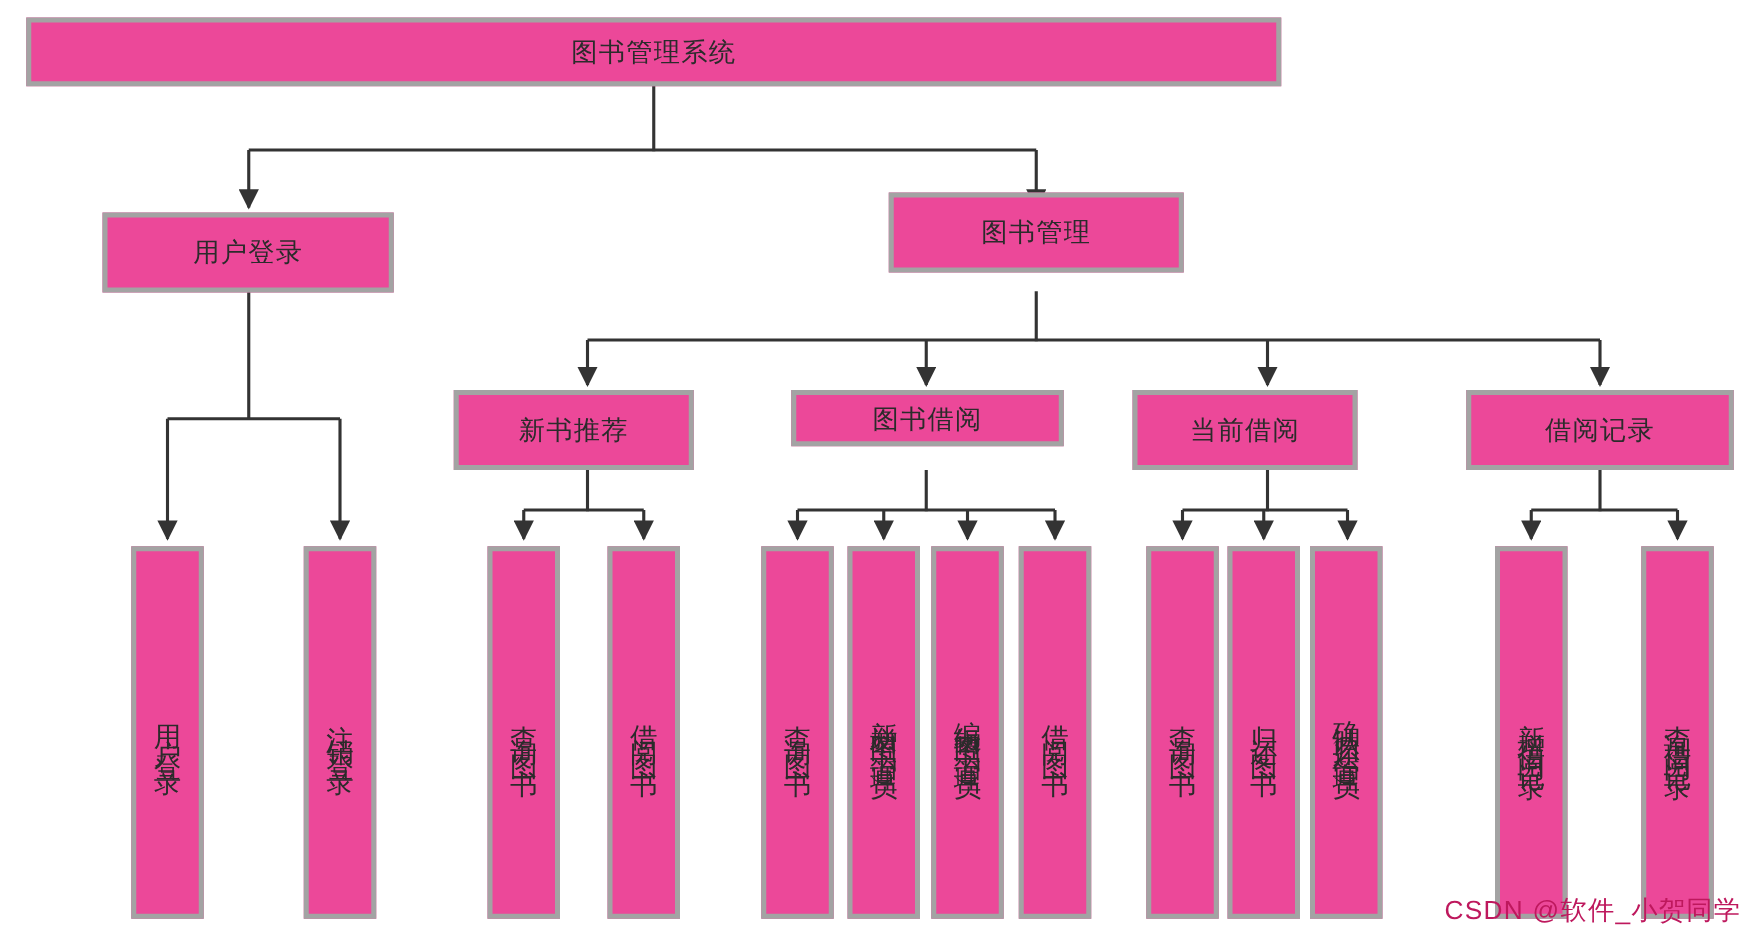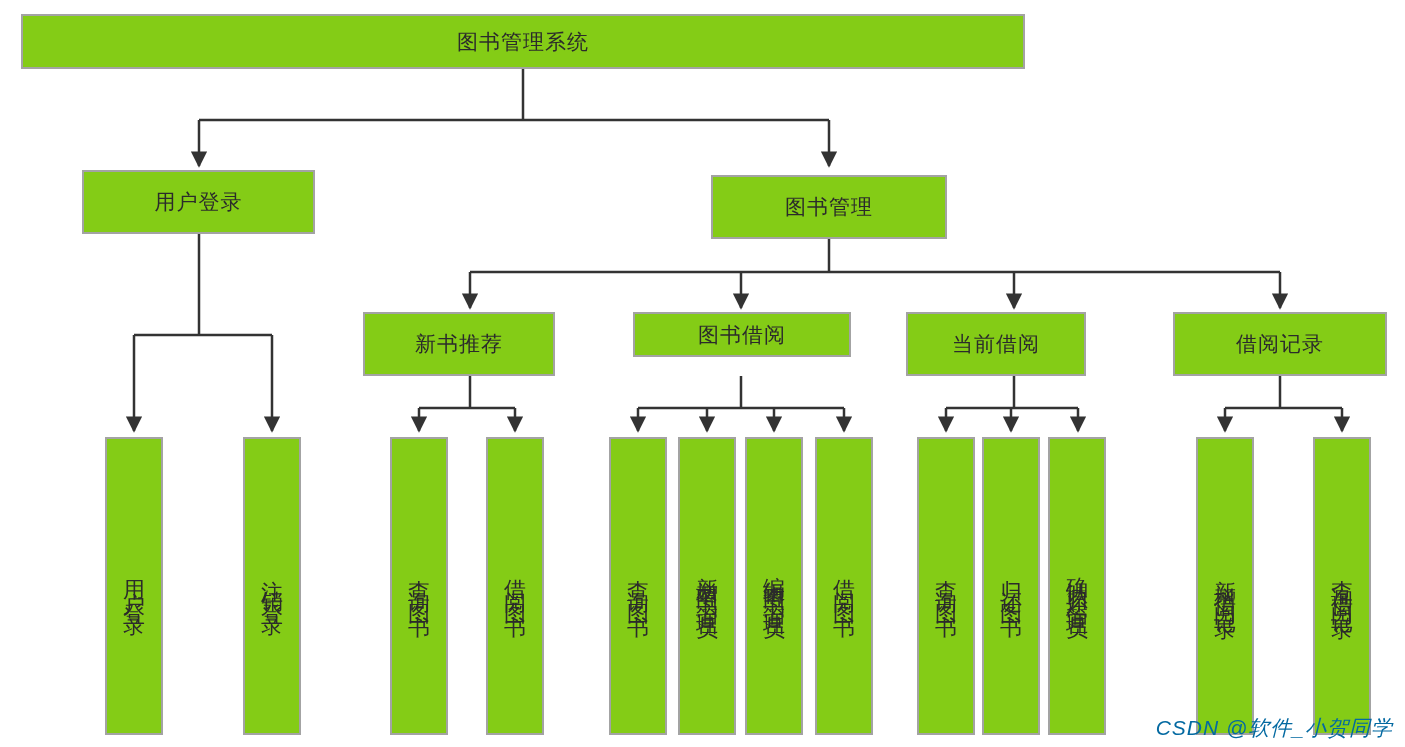--- a/index.html
+++ b/index.html
@@ -7,45 +7,44 @@
     position:relative;
     width:1405px;height:747px;
     background:#ffffff;
     font-family:"Liberation Sans","DejaVu Sans",sans-serif;
     overflow:hidden;
   }
   .connectors{position:absolute;left:0;top:0;width:1405px;height:747px;}
   .node{
     position:absolute;
     box-sizing:border-box;
-    border:2px solid #a3a3a3;
-    background:#84cc16;
+    border:4px solid #a3a3a3;
+    background:#ec4899;
     color:#2b2b2b;
     display:flex;
     align-items:center;
     justify-content:center;
     text-align:center;
   }
   .hbox{font-size:21px;letter-spacing:1px;}
   .leaf{
     font-size:22px;
     writing-mode:vertical-rl;
   }
   .ls4{letter-spacing:12px;}
   .ls6{letter-spacing:8px;}
   .ls9{letter-spacing:6px;}
   .watermark{
     position:absolute;
     right:12px;
     top:714px;
     font-size:21px;
-    color:#0369a1;
+    color:#be185d;
     letter-spacing:1px;
     white-space:nowrap;
-    font-style:italic;
   }
 </style>
 </head>
 <body>
 
 <div class="stage">
 
   <svg class="connectors" viewBox="0 0 1405 747" xmlns="http://www.w3.org/2000/svg">
     <defs>
       <marker id="arw" viewBox="0 0 10 10" refX="9" refY="5" markerWidth="6.5" markerHeight="6.5" orient="auto-start-reverse">
@@ -92,21 +91,21 @@
       <path d="M1280,376 L1280,409"></path>
       <path d="M1225,408 L1342,408"></path>
       <path d="M1225,408 L1225,431" marker-end="url(#arw)"></path>
       <path d="M1342,408 L1342,431" marker-end="url(#arw)"></path>
     </g>
   </svg>
 
   <div class="node hbox" style="left:21px;top:14px;width:1004px;height:55px">图书管理系统</div>
 
   <div class="node hbox" style="left:82px;top:170px;width:233px;height:64px">用户登录</div>
-  <div class="node hbox" style="left:711px;top:175px;width:236px;height:64px">图书管理</div>
+  <div class="node hbox" style="left:711px;top:154px;width:236px;height:64px">图书管理</div>
 
   <div class="node hbox" style="left:363px;top:312px;width:192px;height:64px">新书推荐</div>
   <div class="node hbox" style="left:633px;top:312px;width:218px;height:45px">图书借阅</div>
   <div class="node hbox" style="left:906px;top:312px;width:180px;height:64px">当前借阅</div>
   <div class="node hbox" style="left:1173px;top:312px;width:214px;height:64px">借阅记录</div>
 
   <div class="node leaf ls4" style="left:105px;top:437px;width:58px;height:298px">用户登录</div>
   <div class="node leaf ls4" style="left:243px;top:437px;width:58px;height:298px">注销登录</div>
   <div class="node leaf ls4" style="left:390px;top:437px;width:58px;height:298px">查询图书</div>
   <div class="node leaf ls4" style="left:486px;top:437px;width:58px;height:298px">借阅图书</div>

